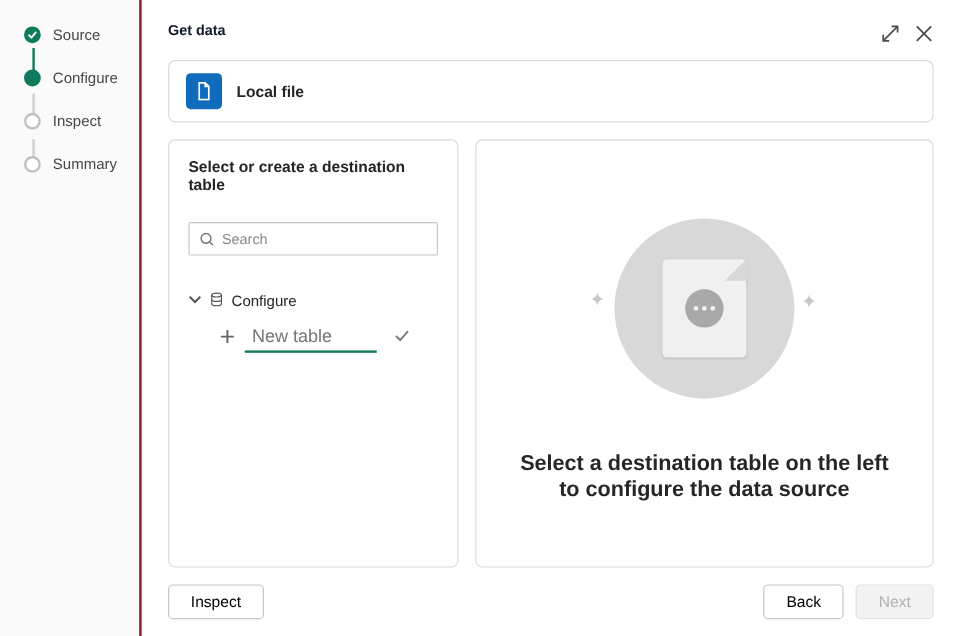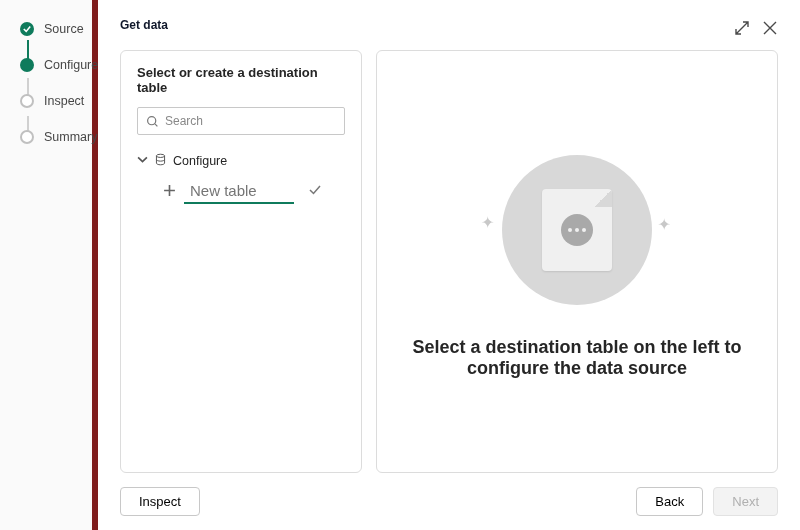--- a/index.html
+++ b/index.html
@@ -12,24 +12,24 @@
       height: 530px;
       overflow: hidden;
     }
     .dialog {
       display: flex;
       width: 100%;
       height: 100%;
     }
     
     .steps {
-      width: 98px;
+      width: 118px;
       padding: 22px 0 0 20px;
       background: #fafafa;
-      border-right: 6px solid #7f1d1d;
+      border-right: 2px solid #7f1d1d;
       position: relative;
     }
     .step {
       display: flex;
       align-items: center;
       gap: 10px;
       margin-bottom: 22px;
       position: relative;
     }
     .step-line {
@@ -132,20 +132,21 @@
       gap: 14px;
       margin-top: 14px;
       min-height: 0;
     }
     .panel {
       border: 1px solid #dcdcdc;
       border-radius: 6px;
       padding: 14px 16px;
       display: flex;
       flex-direction: column;
+      gap: 12px;
     }
     .panel-left { width: 242px; }
     .panel-right { flex: 1; align-items: center; justify-content: center; }
     .panel-title {
       font-size: 13px;
       font-weight: 600;
       margin-bottom: 12px;
     }
     
     .search {
@@ -337,20 +338,29 @@
             </svg>
         </span>
         <span class="hicon">
           <svg viewBox="0 0 16 16" width="16" height="16" fill="none" stroke="currentColor" stroke-width="1.4">
               <path d="M2 2l12 12M14 2L2 14"></path>
             </svg>
         </span>
       </div>
     </div>
 
+    <div class="source-chip">
+      <span class="source-icon-box">
+        <svg width="16" height="16" viewBox="0 0 16 16" fill="none" stroke="#fff" stroke-width="1.4">
+            <path d="M4 1h5l3 3v11H4z"></path>
+            <path d="M9 1v3h3"></path>
+          </svg>
+      </span>
+      <span class="source-label">Local file</span>
+    </div>
 
     <div class="panels">
 
       <div class="panel panel-left">
         <div class="panel-title">Select or create a destination table</div>
         <div class="search">
           <span class="search-icon">
             <svg viewBox="0 0 16 16" width="13" height="13" fill="none" stroke="currentColor" stroke-width="1.5">
                 <circle cx="7" cy="7" r="5"></circle>
                 <path d="M11 11l3 3"></path>

